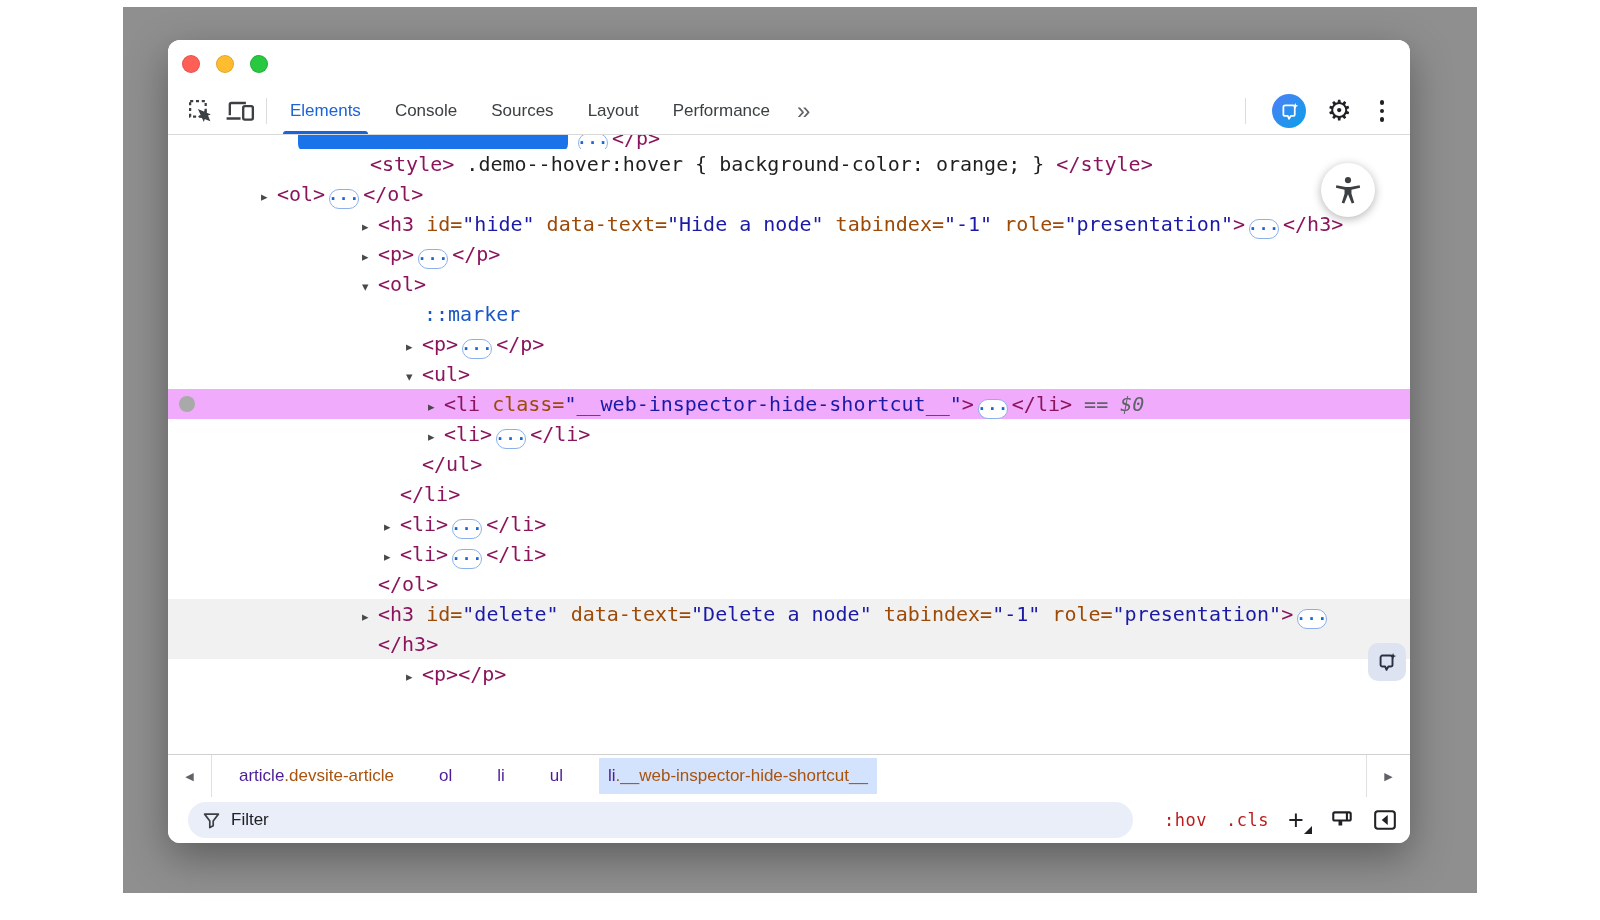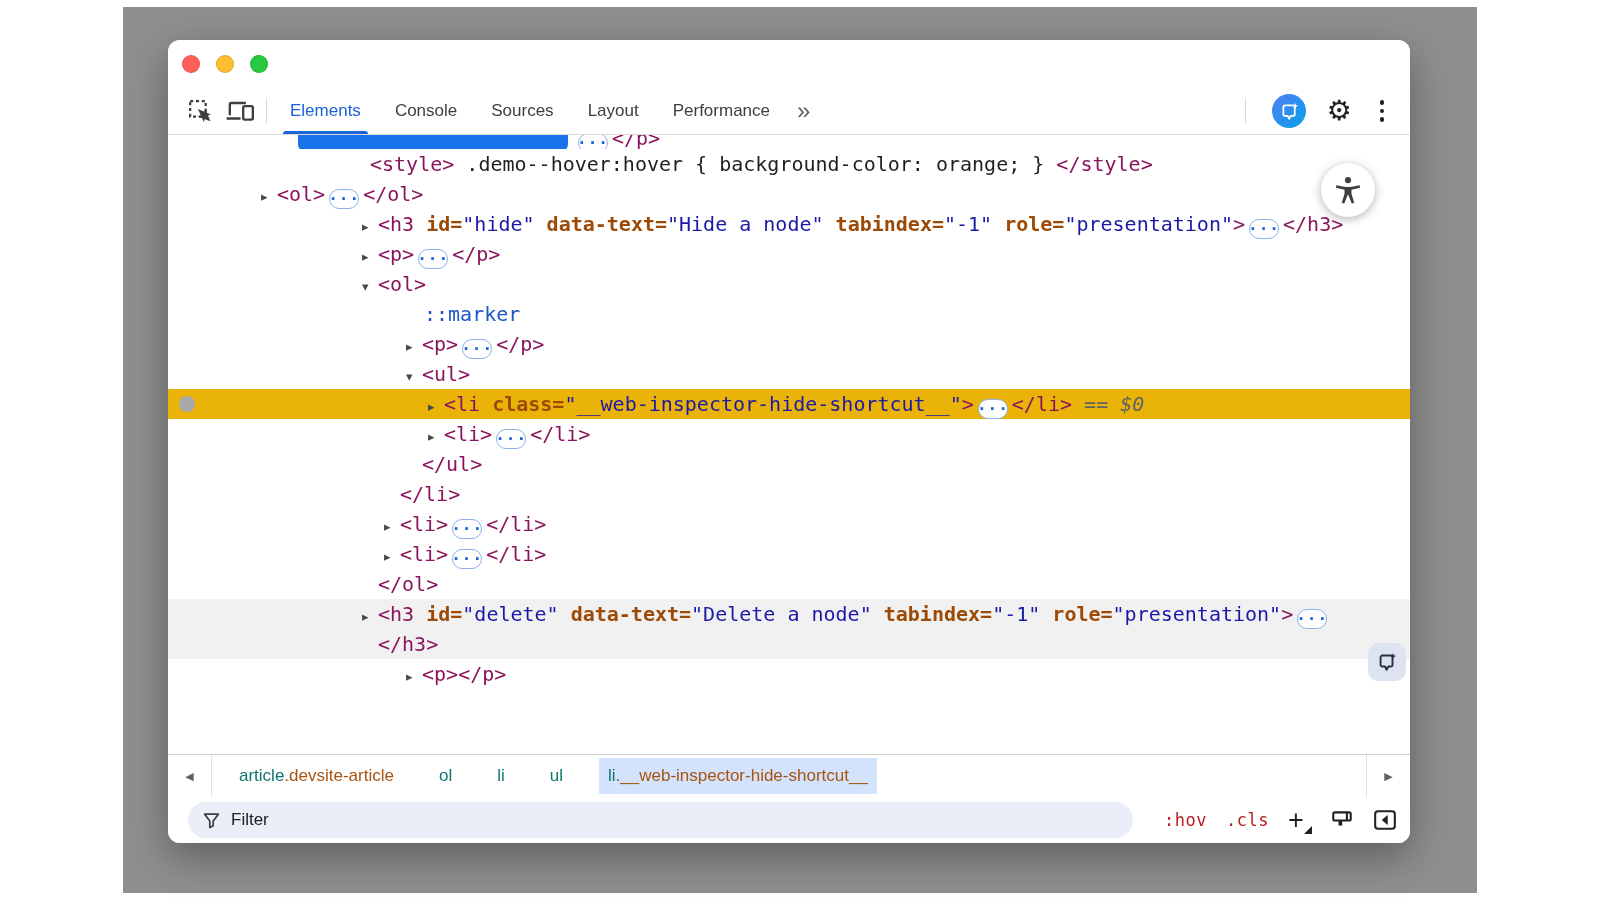--- a/index.html
+++ b/index.html
@@ -35,29 +35,29 @@
     justify-content:center; cursor:pointer; }
   .gear { font-size:28px; color:#202124; line-height:1; cursor:pointer;
     font-family:"DejaVu Sans", sans-serif; }
   .kebab { display:flex; flex-direction:column; gap:4px; padding:4px 8px; cursor:pointer; }
   .kebab span { width:4.5px; height:4.5px; border-radius:50%; background:#202124; }
 
   
   .tree { flex:1; position:relative; overflow:hidden; background:#fff;
     font-family:"DejaVu Sans Mono", monospace; font-size:20px; }
   .trow { height:30px; line-height:30px; white-space:nowrap; position:relative; }
-  .trow.sel { background:#eab308; }
+  .trow.sel { background:#f0abfc; }
   .trow.hov { background:#f1f1f2; }
   .trow.ptop { height:14px; overflow:hidden; }
   .trow.ptop .tinner { margin-top:-12px; }
   .tinner { height:30px; }
   .arr { display:inline-block; width:16px; margin-left:-16px; font-size:13px; color:#46484b;
     font-family:"Liberation Sans", sans-serif; vertical-align:baseline; cursor:pointer; }
   .seg-tag { color:#8b155c; }
-  .seg-a   { color:#9c4a06;font-weight:bold; }
+  .seg-a   { color:#9c4a06; }
   .seg-v   { color:#1a1aa6; }
   .seg-x   { color:#1f1f1f; }
   .seg-p   { color:#1a56c4; }
   .seg-e   { color:#5f6368; font-style:italic; }
   .badge { display:inline-flex; align-items:center; justify-content:center; width:30px; height:20px;
     border-radius:11px; border:1.5px solid #8cb0ea; background:#fff; color:#1967d2;
     font-size:16px; font-weight:bold; letter-spacing:1px; line-height:1; margin:0 4px;
     vertical-align:-3px; cursor:pointer; }
   .hl { display:inline-block; width:270px; height:24px; background:#1a73e8; border-radius:8px;
     vertical-align:middle; margin-right:6px; }
@@ -72,21 +72,21 @@
   
   .crumbs { height:43px; flex:none; border-top:1px solid #d0d0d0; display:flex; align-items:stretch;
     background:#fff; font-size:17px; overflow:hidden; }
   .crumb-nav { width:44px; flex:none; display:flex; align-items:center; justify-content:center;
     color:#5f6368; font-size:11px; cursor:pointer; }
   .crumb-nav.left { border-right:1px solid #e0e0e0; }
   .crumb-nav.right { border-left:1px solid #e0e0e0; margin-left:auto; }
   .crumb-list { display:flex; align-items:center; gap:27px; padding-left:18px; white-space:nowrap; }
   .crumb { display:flex; align-items:center; height:36px; padding:0 9px; cursor:pointer; }
   .crumb.sel { background:#d3e3fd; }
-  .cp-tag { color:#0f766e; } .cp-cls { color:#a8530e; }
+  .cp-tag { color:#4c1d95; } .cp-cls { color:#a8530e; }
 
   
   .ptabs { height:46px; flex:none; background:#edf1fb; border-top:1px solid #d5d9e2;
     display:flex; align-items:stretch; gap:42px; padding-left:18px; font-size:17px; }
   .ptab { display:flex; align-items:center; color:#3c4043; position:relative; cursor:pointer; }
   .ptab.sel { color:#1a63d9; }
   .ptab.sel::after { content:''; position:absolute; left:-2px; right:-2px; bottom:0; height:3px;
     border-radius:3px 3px 0 0; background:#1a63d9; }
 
   

